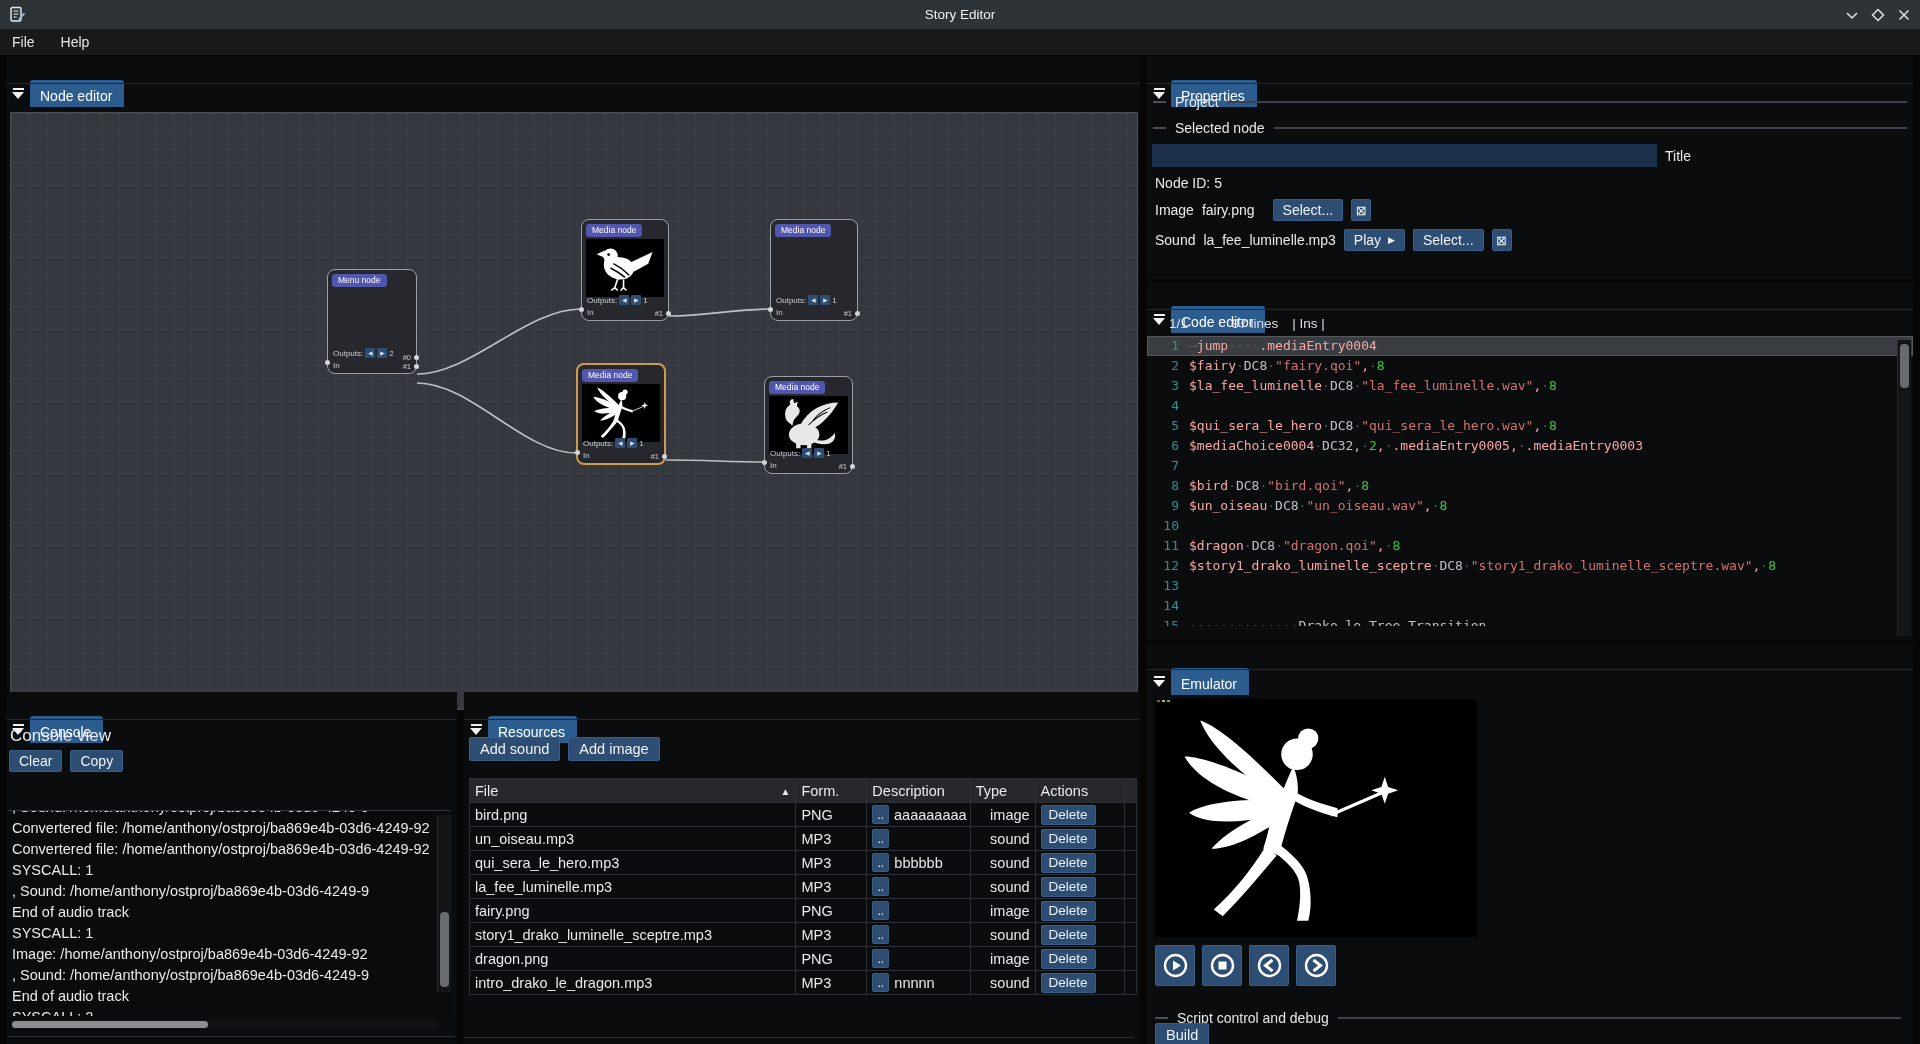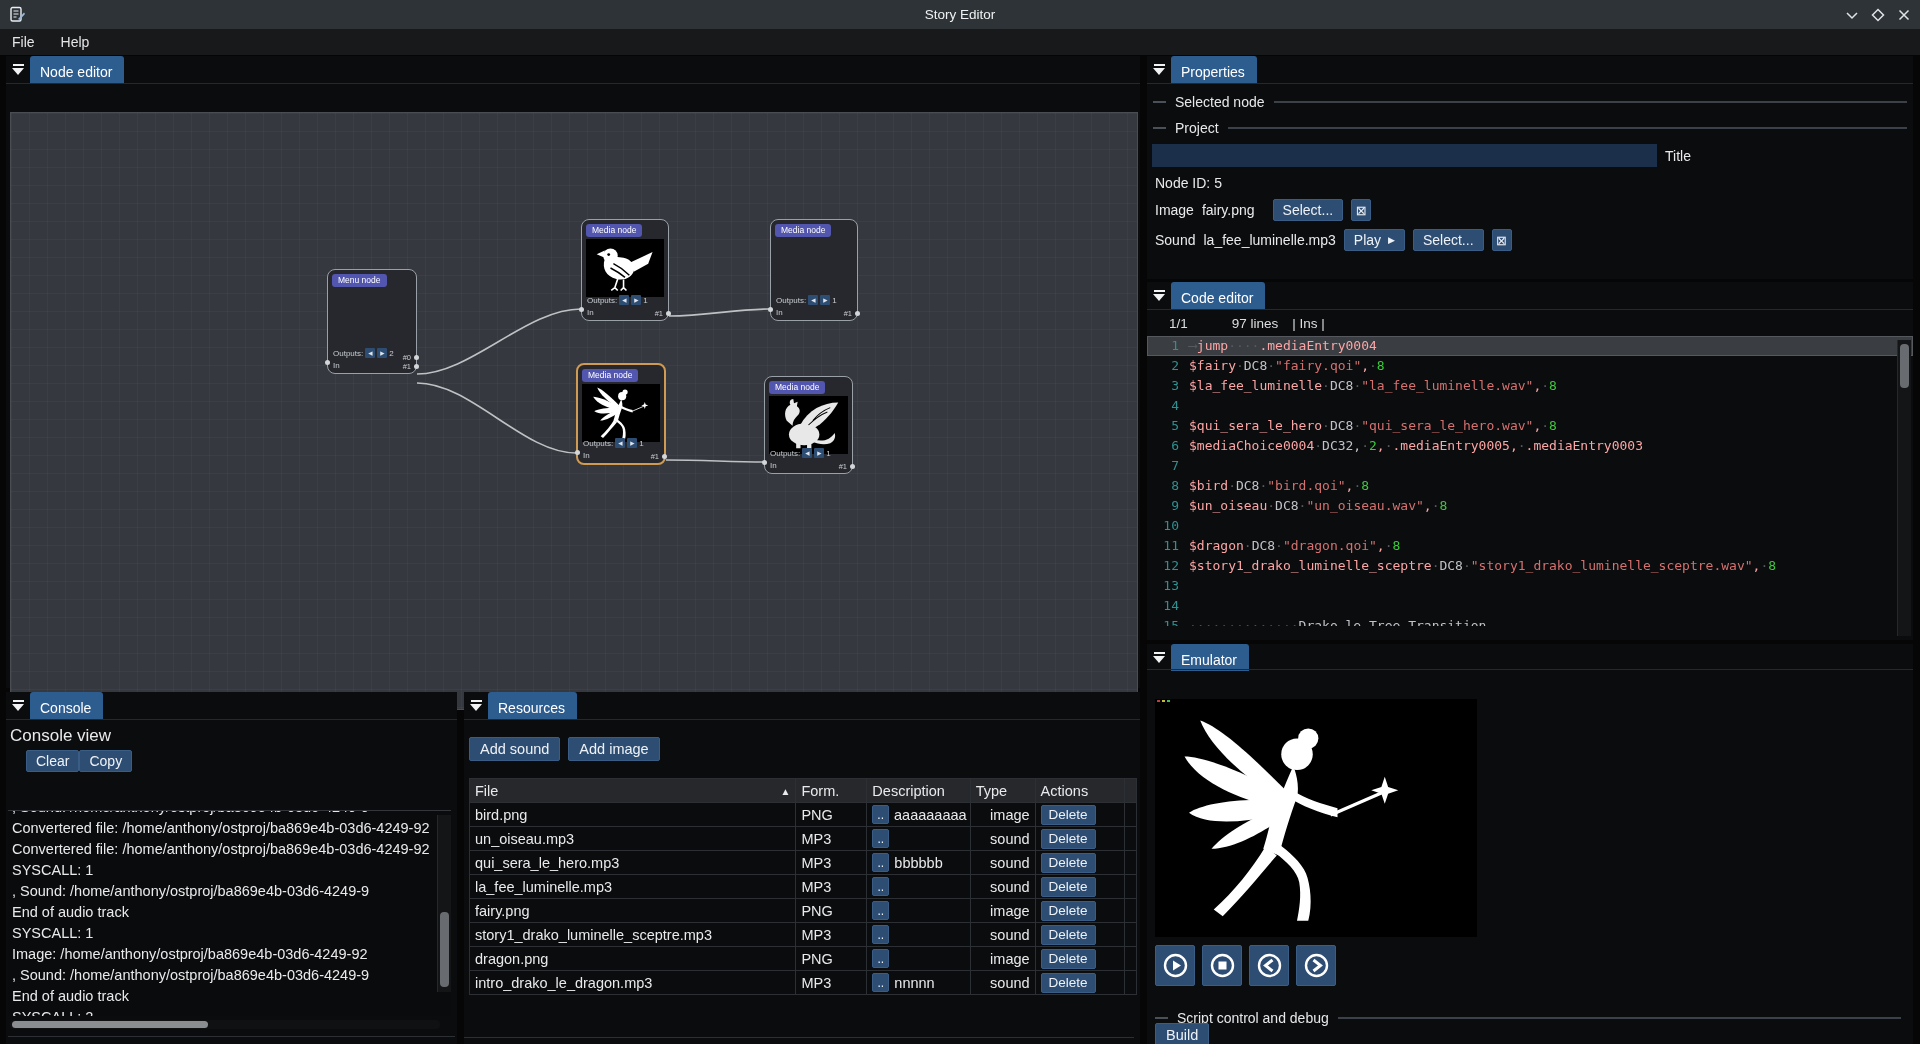--- a/index.html
+++ b/index.html
@@ -13,21 +13,21 @@
   .win-title { position:absolute; left:0; right:0; text-align:center; font-size:13.5px; color:#eff1f2; }
   .win-controls { position:absolute; right:8px; top:0; height:29px; display:flex; align-items:center; gap:9px; }
   .win-btn { width:17px; height:17px; display:flex; align-items:center; justify-content:center; }
 
   .menubar { position:absolute; left:0; top:29px; width:1920px; height:27px; background:#17191b;
              border-bottom:1px solid #050505; display:flex; align-items:center; padding-left:12px; gap:26px; }
   .menu-item { font-size:14px; color:#e4e6e8; }
 
   
   .panel { position:absolute; background:#0b0c0e; }
-  .tabrow { height:27px; display:flex; align-items:stretch; }
+  .tabrow { height:27px; display:flex; align-items:stretch;margin-top:24px; }
   .collapse { width:24px; display:flex; flex-direction:column; align-items:center; justify-content:center; gap:2px; }
   .collapse .bar { width:11px; height:2.5px; background:#f0f2f3; }
   .collapse .tri { width:0; height:0; border-left:6px solid transparent; border-right:6px solid transparent;
                    border-top:7px solid #f0f2f3; }
   .tab { background:#2d5c8f; color:#fff; font-size:14px; padding:4px 12px 0 10px; border-radius:3px 3px 0 0;
          display:flex; align-items:center; }
   .panel-body { position:absolute; left:0; right:0; bottom:0; top:27px; border-top:1px solid #26292c; }
 
   .btn { display:inline-flex; align-items:center; justify-content:center; background:#2e4d73; color:#eef2f6;
          font-size:14px; padding:2px 9px; border-radius:2px; border:1px solid #3a5d86; }
@@ -71,21 +71,21 @@
   .code-line { display:flex; height:20px; line-height:20px; white-space:pre; }
   .code-line.sel { background:#3a3d41; box-shadow:inset 0 0 0 1px #55595e; }
   .code-line .ln { width:32px; text-align:right; margin-right:10px; color:#2f9090; flex:none; }
   .tk-fg { color:#fca5a5; } .tk-fg2 { color:#bfc3c7; }
   .tk-str { color:#d4716f; } .tk-num { color:#3dc93d; } .tk-dim { color:#565a60; }
   .vscroll { position:absolute; right:2px; width:14px; background:#141517; border-left:1px solid #26292c; }
   .vthumb { position:absolute; left:2px; width:9px; background:#686b6f; border-radius:4px; }
 
   
   .console-label { font-size:17px; margin:6px 0 4px 4px; }
-  .console-btns { display:flex; margin-left:20px; }
+  .console-btns { display:flex; gap:8px; margin-left:3px; }
   #console-log { position:absolute; left:2px; right:6px; top:90px; height:206px; background:#0a0b0c;
                  border-top:1px solid #33363a; overflow:hidden; font-size:14.5px; line-height:21px;
                  padding-left:4px; white-space:nowrap; }
   #console-log .partial { margin-top:-14px; }
   .hscroll { position:absolute; left:4px; height:9px; background:#101112; border-radius:4px; }
   .hthumb { position:absolute; top:1px; height:7px; background:#8b8e91; border-radius:4px; }
 
   
   .res-btns { display:flex; gap:8px; margin:17px 0 6px 5px; }
   table.res { border-collapse:collapse; margin-left:5px; font-size:14.5px; table-layout:fixed;
@@ -284,24 +284,24 @@
 <div class="panel" style="left:1147px; top:56px; width:766px; height:223px;">
   <div class="tabrow">
     <span class="collapse">
         <span class="bar"></span>
         <span class="tri"></span>
       </span>
     <span class="tab">Properties</span>
   </div>
   <div class="panel-body">
     <div class="sep">
-        <span>Selected node</span>
+        <span>Project</span>
       </div>
     <div class="sep">
-        <span>Project</span>
+        <span>Selected node</span>
       </div>
     <div class="prop-row" style="margin-left:5px;">
       <input class="text-input" type="text" value="" style="">
       <span>Title</span>
     </div>
     <div class="prop-row">Node ID: 5</div>
     <div class="prop-row">
       <span>Image</span>
       <span>fairy.png</span>
       <span class="btn" style="margin-left:10px;">Select...</span>

